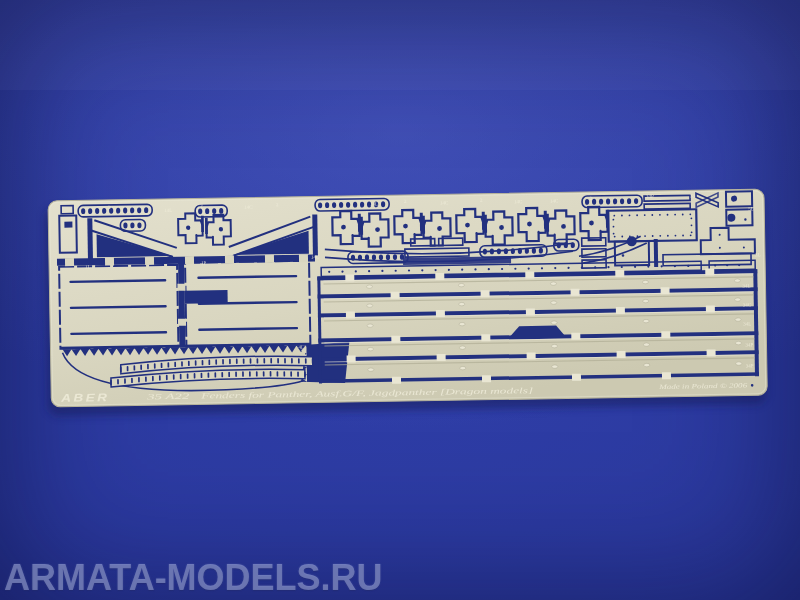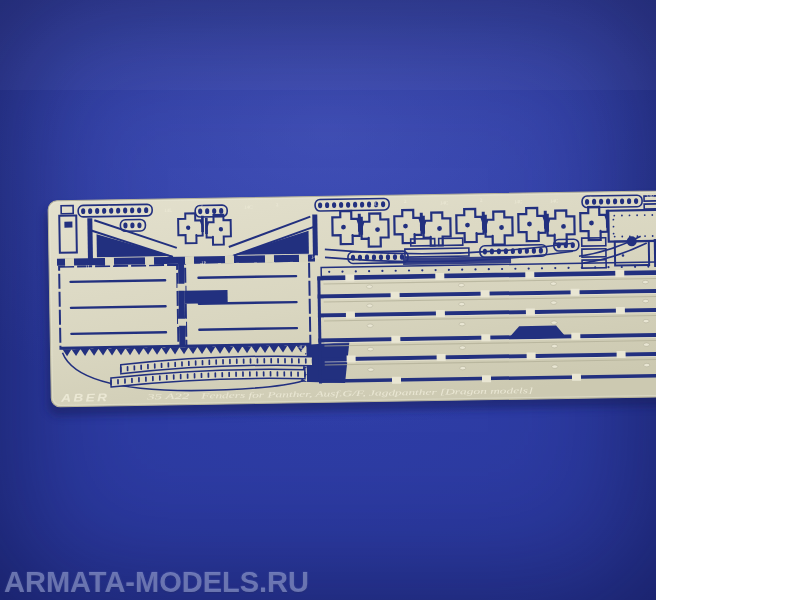--- a/index.html
+++ b/index.html
@@ -1,34 +1,34 @@
 <!DOCTYPE html>
 <html><head>
 <meta charset="utf-8">
 <style>
   html,body{margin:0;padding:0;}
   body{width:800px;height:600px;overflow:hidden;font-family:"Liberation Sans",sans-serif;}
   .scene{
-    position:relative;width:656px;height:600px;overflow:hidden;
+    position:relative;width:800px;height:600px;overflow:hidden;
     background:
       radial-gradient(ellipse 120% 80% at 50% 22%, rgba(95,110,210,0.38), rgba(95,110,210,0) 62%),
       radial-gradient(ellipse 150% 130% at 50% 55%, #2f3ea8 0%, #2a389c 55%, #202c85 100%);
     box-shadow: inset 0 0 140px rgba(8,12,55,.6);
   }
   svg{position:absolute;left:0;top:0;}
   .o{fill:none;stroke:#22307f;stroke-width:1.6;}
   .etch{font-family:"Liberation Serif",serif;fill:#edead7;opacity:.92;}
   .brand{font-family:"Liberation Sans",sans-serif;font-weight:bold;font-style:italic;font-size:11px;letter-spacing:2px;}
   .num{font-size:8px;font-style:italic;}
   .ttl{font-size:8px;font-style:italic;}
   .org{font-size:6.5px;font-style:italic;}
   .plabel{font-family:"Liberation Serif",serif;font-size:5px;fill:#efecd9;opacity:.88;}
   .watermark{
     position:absolute;left:4px;bottom:1px;
-    font-size:29px;font-weight:bold;letter-spacing:0px;
+    font-size:36px;font-weight:bold;letter-spacing:0px;
     color:rgba(155,165,215,.55);
     text-shadow:0 1px 1px rgba(20,28,90,.4), 0 0 2px rgba(180,190,235,.25);
     filter:blur(.4px);
     white-space:nowrap;
     text-align:center;
   }
 </style>
 </head>
 <body>
 

